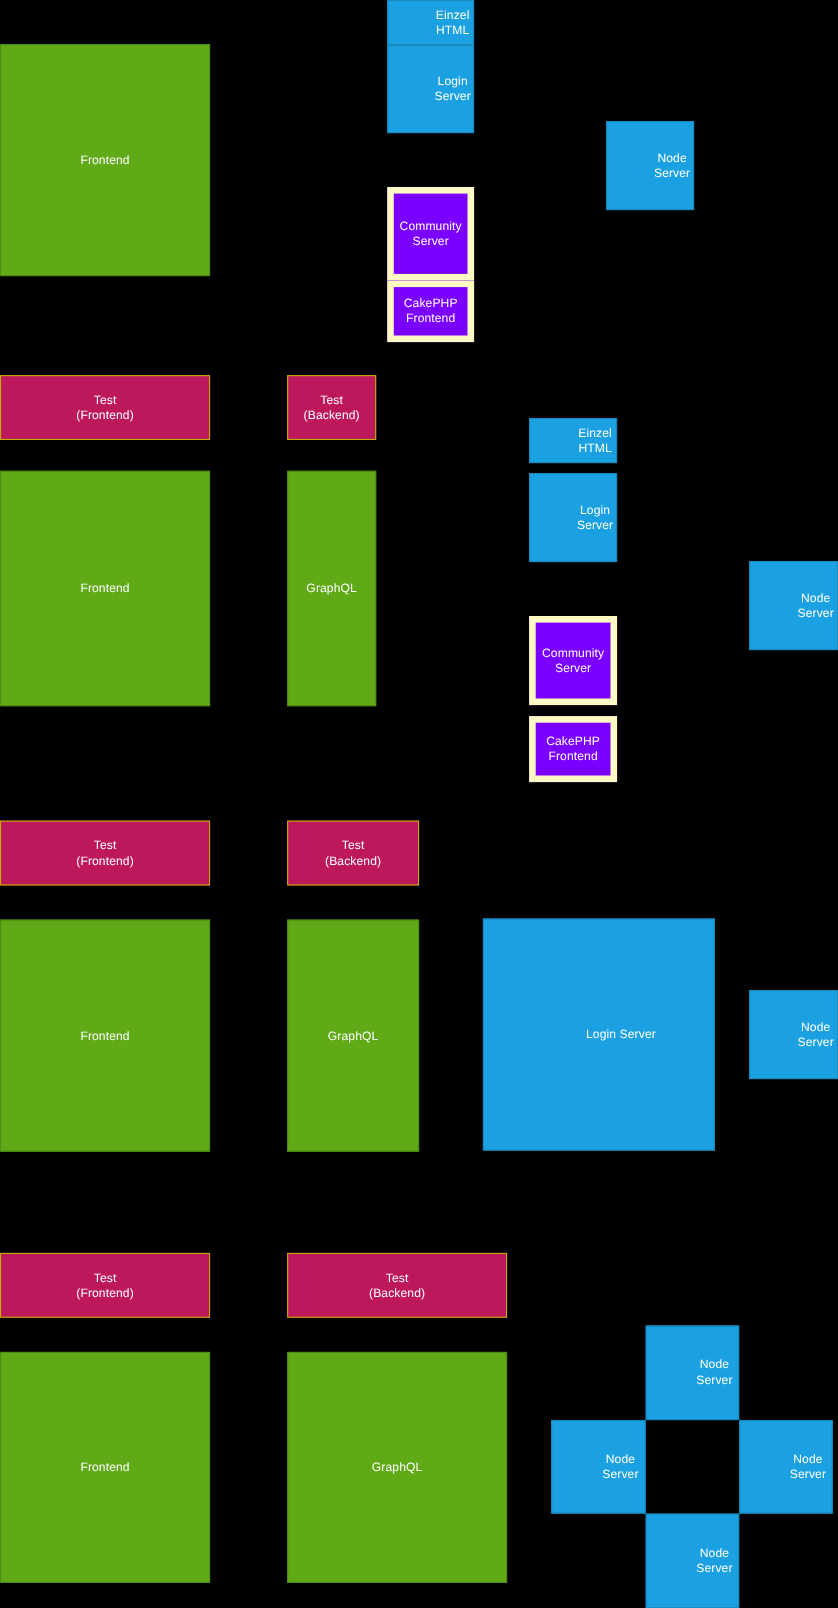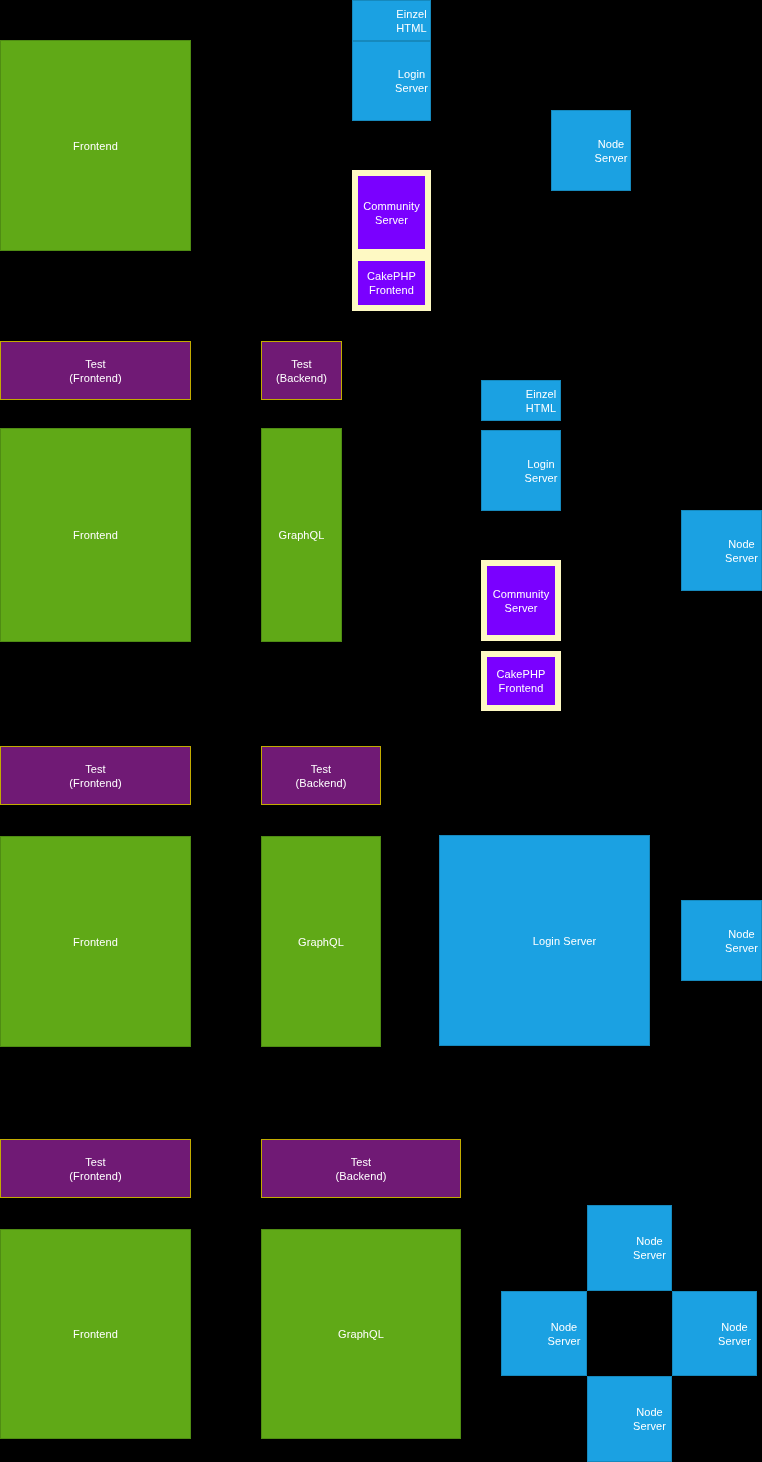--- a/index.html
+++ b/index.html
@@ -39,21 +39,21 @@
   .block.blue {
     background: #1ba1e2;
     border: 1px solid #1689bd;
     padding-left: 40px;
   }
   .block.purple {
     background: #7a00ff;
     border: 6px solid #fef9c3;
   }
   .block.yellow {
-    background: #701a75;
+    background: #be185d;
     border: 1px solid #c2ac00;
   }
   .block .lbl {
     display: block;
     padding: 0 4px;
     white-space: pre-line;
   }
 </style>
 </head>
 <body>

